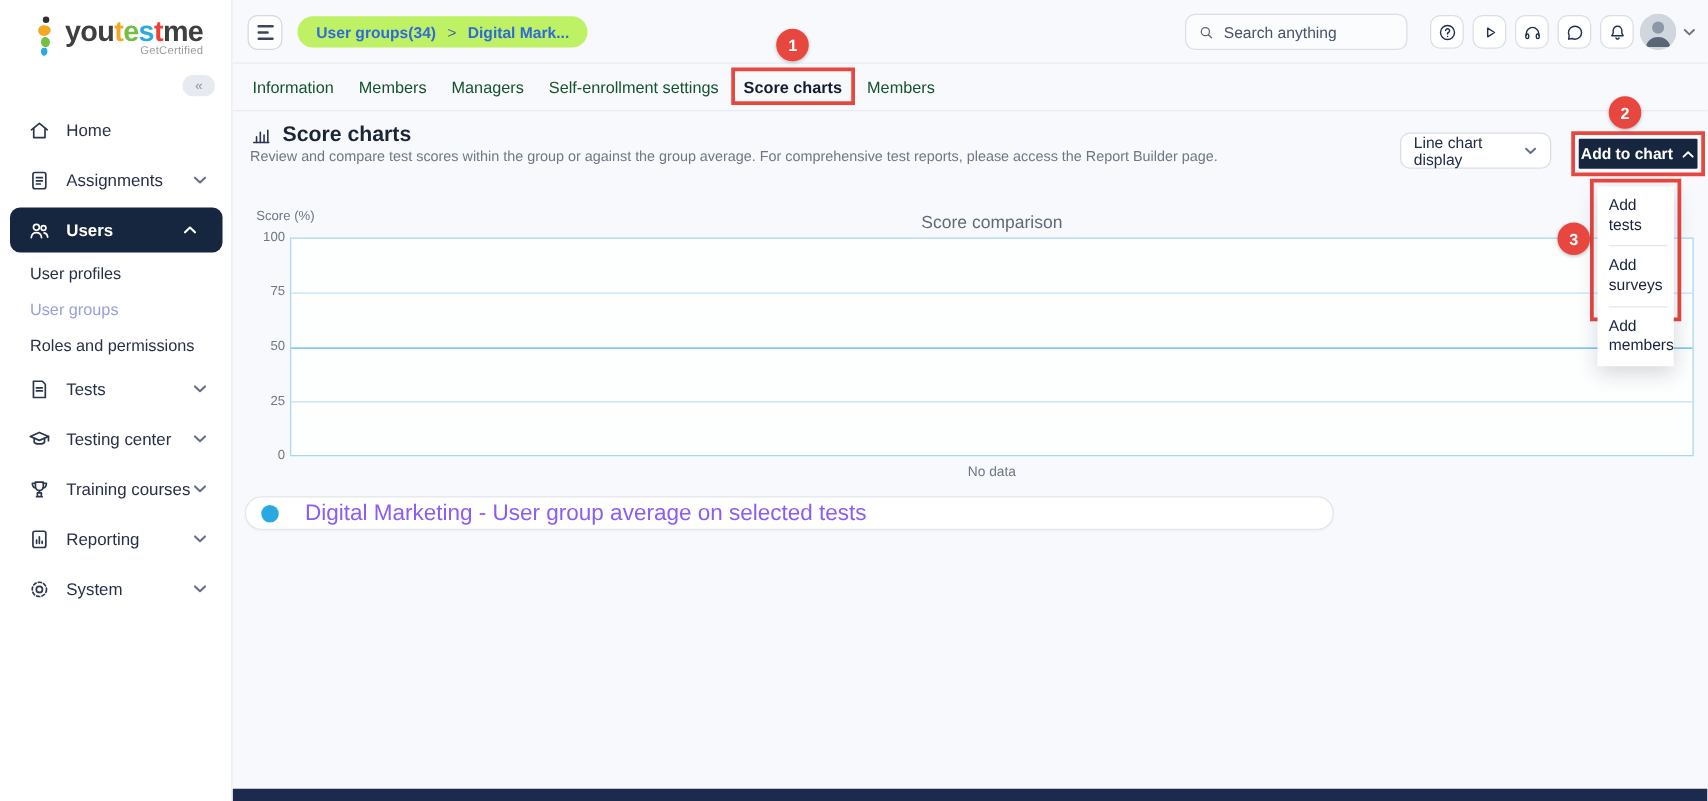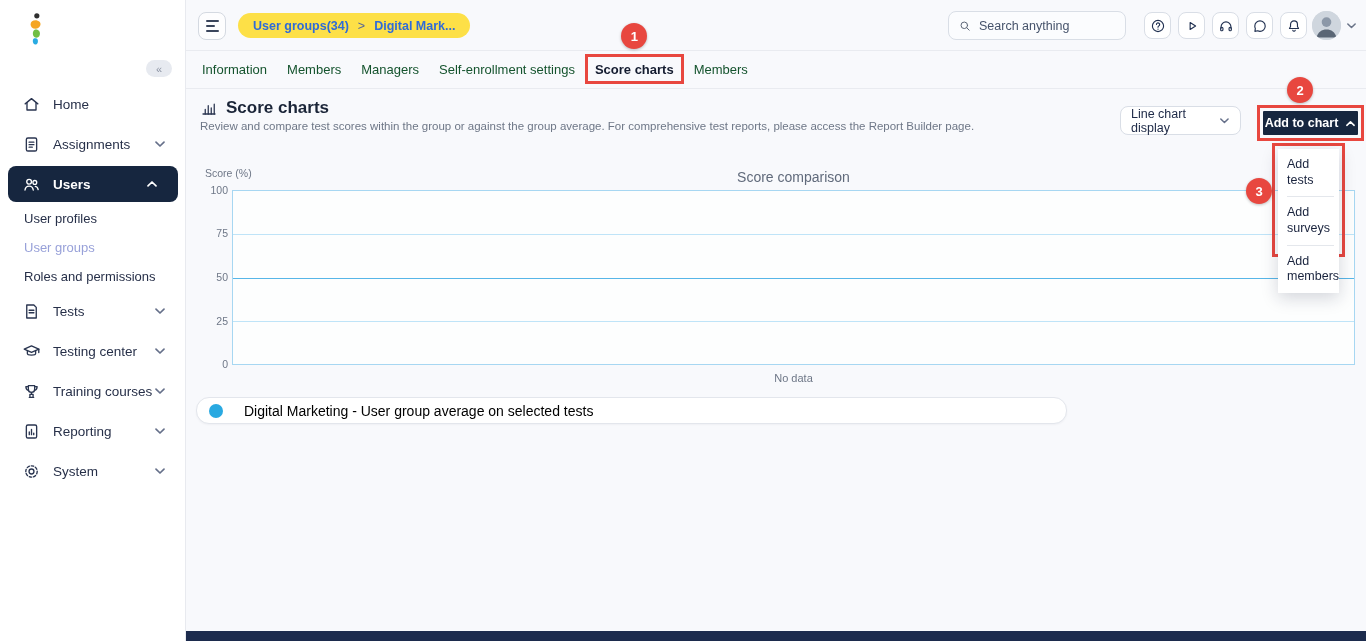--- a/index.html
+++ b/index.html
@@ -27,21 +27,21 @@
   .sub-item.current { color:#98a1d9; }
 
   
   .main { position:absolute; left:186px; top:0; width:1180px; height:641px; }
 
   .topbar { position:absolute; left:0; top:0; width:1180px; height:51px; border-bottom:1px solid #e9ebf0; }
   .hamburger { position:absolute; left:12px; top:12px; width:28px; height:28px; background:#fdfdfe; border:1px solid #d4d9e1;
     border-radius:8px; display:flex; flex-direction:column; justify-content:center; align-items:center; gap:3px; cursor:pointer; }
   .hamburger i { display:block; height:1.7px; background:#3a455c; border-radius:1px; }
   .hb1 { width:13px; } .hb2 { width:9px; align-self:flex-start; margin-left:6.5px; } .hb3 { width:13px; }
-  .breadcrumb { position:absolute; left:52px; top:13px; height:25px; background:#fde047; border-radius:13px; display:flex;
+  .breadcrumb { position:absolute; left:52px; top:13px; height:25px; background:#bef264; border-radius:13px; display:flex;
     align-items:center; gap:9px; padding:0 15px; font-size:12.5px; font-weight:bold; color:#2f6bd8;justify-content:space-between; }
   .breadcrumb .sep { color:#53659a; font-weight:normal; }
   .bc-link { cursor:pointer; }
   .search-box { position:absolute; left:762px; top:11px; width:178px; height:29px; background:#fbfcfe; border:1px solid #d9dee6;
     border-radius:8px; display:flex; align-items:center; padding:0 9px; gap:7px; }
   .search-box .sic { width:14px; height:14px; color:#5b6575; flex:none; }
   .search-box input { border:none; outline:none; background:transparent; font-family:"Liberation Sans",sans-serif; font-size:12.5px; color:#33404f; width:100%; }
   .search-box input::placeholder { color:#46536b; opacity:1; }
   .tb-btn { position:absolute; top:12px; width:27px; height:27px; background:#ffffff; border:1px solid #d9dee6; border-radius:8px;
     display:flex; align-items:center; justify-content:center; color:#203050; cursor:pointer; }
@@ -82,21 +82,21 @@
   .grid { position:absolute; left:0; width:100%; height:1px; background:#bfe4f8; }
   .g25 { top:25%; } .g50 { top:50%; background:#57b6e8; } .g75 { top:75%; }
   .ytick { position:absolute; left:0; width:42px; text-align:right; font-size:10.5px; color:#6e7787; }
   .yt0 { top:184px; } .yt1 { top:227px; } .yt2 { top:271px; } .yt3 { top:315px; } .yt4 { top:358px; }
   .no-data { position:absolute; left:46px; top:372px; width:1123px; text-align:center; font-size:11px; color:#6e7787; }
 
   .legend { position:absolute; left:10px; top:397px; width:871px; height:27px; background:#ffffff; border:1px solid #e3e6ec;
     border-radius:13px; display:flex; align-items:center; padding-left:12px; box-shadow:0 1px 2px rgba(20,30,60,0.04); }
   .legend-entry { display:flex; align-items:center; gap:21px; cursor:pointer; }
   .legend-dot { width:14px; height:14px; border-radius:50%; background:#29a9e1; }
-  .legend-text { font-size:14px; color:#000000; }
+  .legend-text { font-size:18px; color:#8b5cf6; }
 
   .menu-wrap { position:absolute; left:1086px; top:143px; width:73px; height:114px; border:3px solid #e8473f; z-index:15; }
   .menu { position:absolute; left:3px; top:3px; width:61px; background:#ffffff; box-shadow:0 5px 16px rgba(20,30,60,0.18); }
   .menu-item { padding:8px 4px 8px 9px; font-size:12.5px; line-height:1.25; color:#19233d; cursor:pointer; }
   .menu-divider { height:1px; background:#e4e7ec; margin:0 5px 0 9px; }
   .sc3 { left:-29px; top:32px; }
 
   .bottom-bar { position:absolute; left:0; top:631px; width:1180px; height:10px; background:#1c2b4d; }
 </style>
 </head>
@@ -104,20 +104,24 @@
 
 <div class="sidebar">
   <div class="logo">
     <span>
       <svg width="20" height="36" viewBox="0 0 24 42">
         <circle cx="13" cy="4" r="3.1" fill="#2f2f2f"></circle>
         <path d="M5.5 14c0-5 7.5-6.5 11-2.5 2.5 3-.5 8-5 8-4 0-6-2.5-6-5.5Z" fill="#f5a623"></path>
         <path d="M11 20.5c4-.5 6.5 2.5 5.5 6.5-.8 3.2-4.5 4.3-6.8 2.2-2.3-2.2-1.9-7.6 1.3-8.7Z" fill="#72bf44"></path>
         <path d="M10 31c3-.8 5 1.2 4.2 4.7-.6 2.8-3.7 3.8-5.2 1.5-1.3-2-1.2-5.4 1-6.2Z" fill="#29abe2"></path>
       </svg>
+    </span>
+    <span>
+      <div class="logo-word"><span>you</span><span class="lt-o">t</span><span class="lt-g">e</span><span class="lt-b">s</span><span class="lt-r">t</span><span>me</span></div>
+      <div class="logo-sub">GetCertified</div>
     </span>
   </div>
   <div class="collapse-pill">«</div>
 
   <div class="nav">
     <div class="nav-item">
       <span class="nico">
           <svg viewBox="0 0 24 24" class="ic">
             <path d="M4 11.2 12 4.6l8 6.6"></path>
             <path d="M6.3 9.8V19h11.4V9.8"></path>

